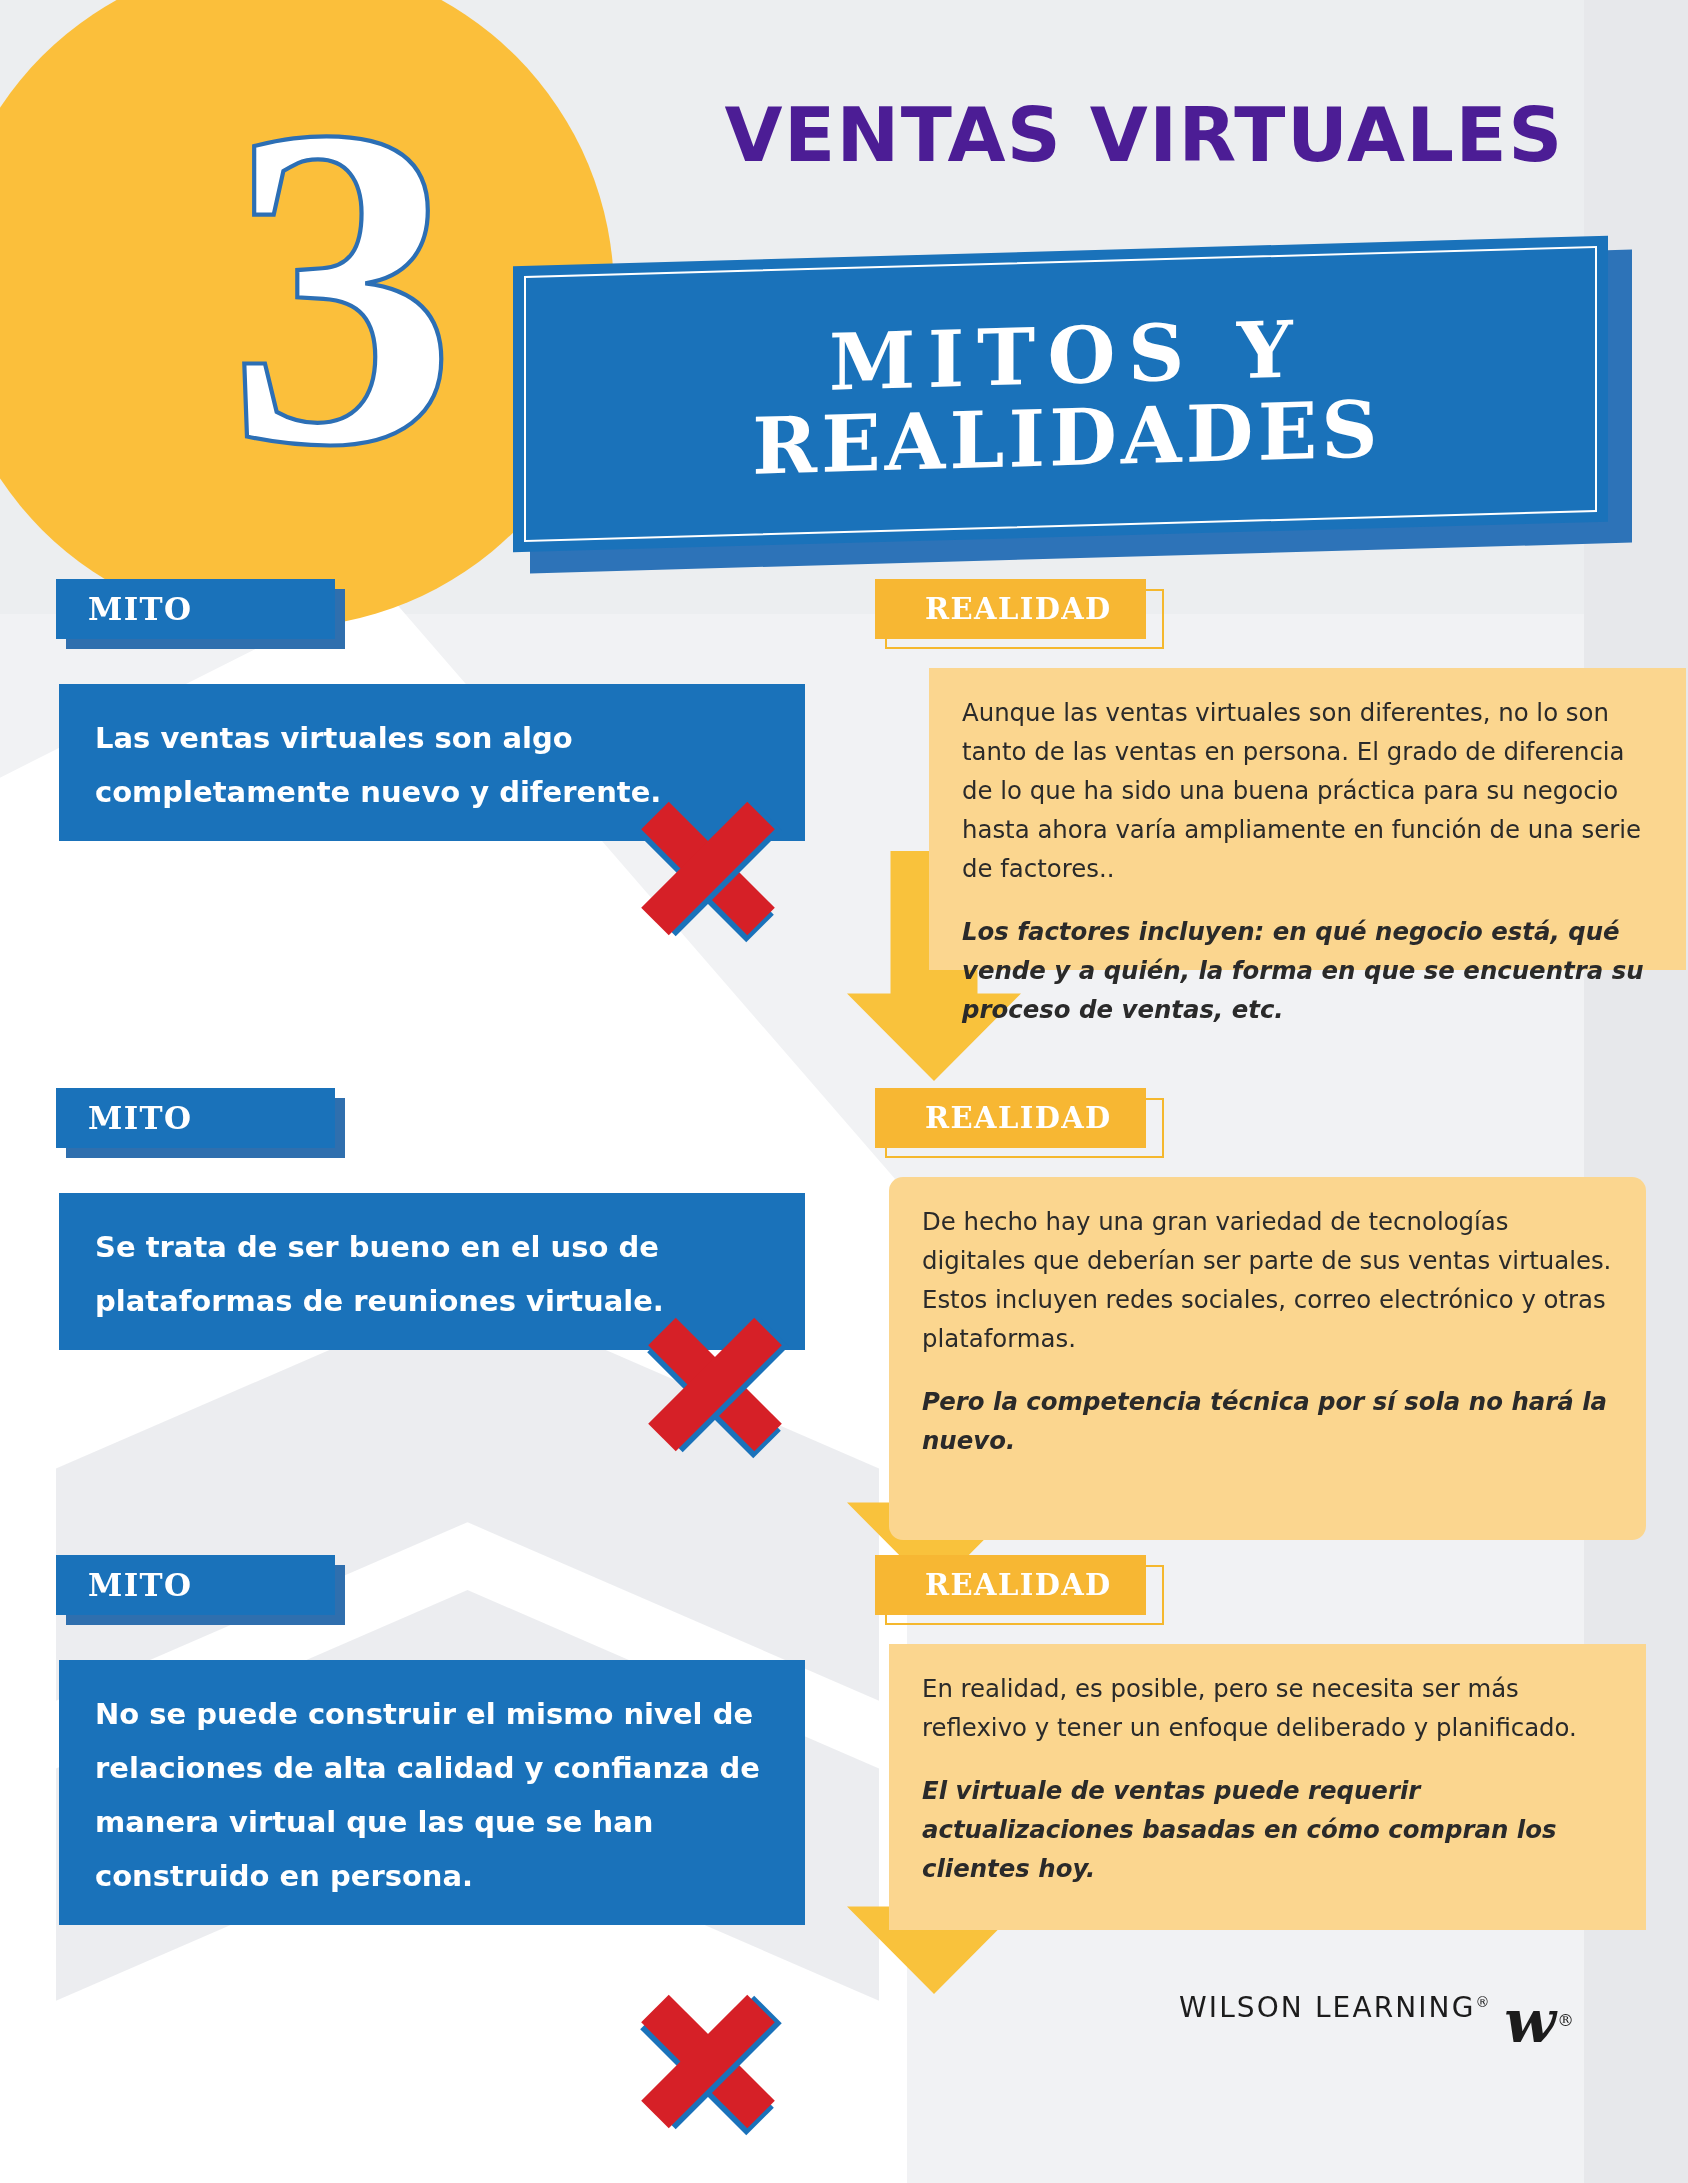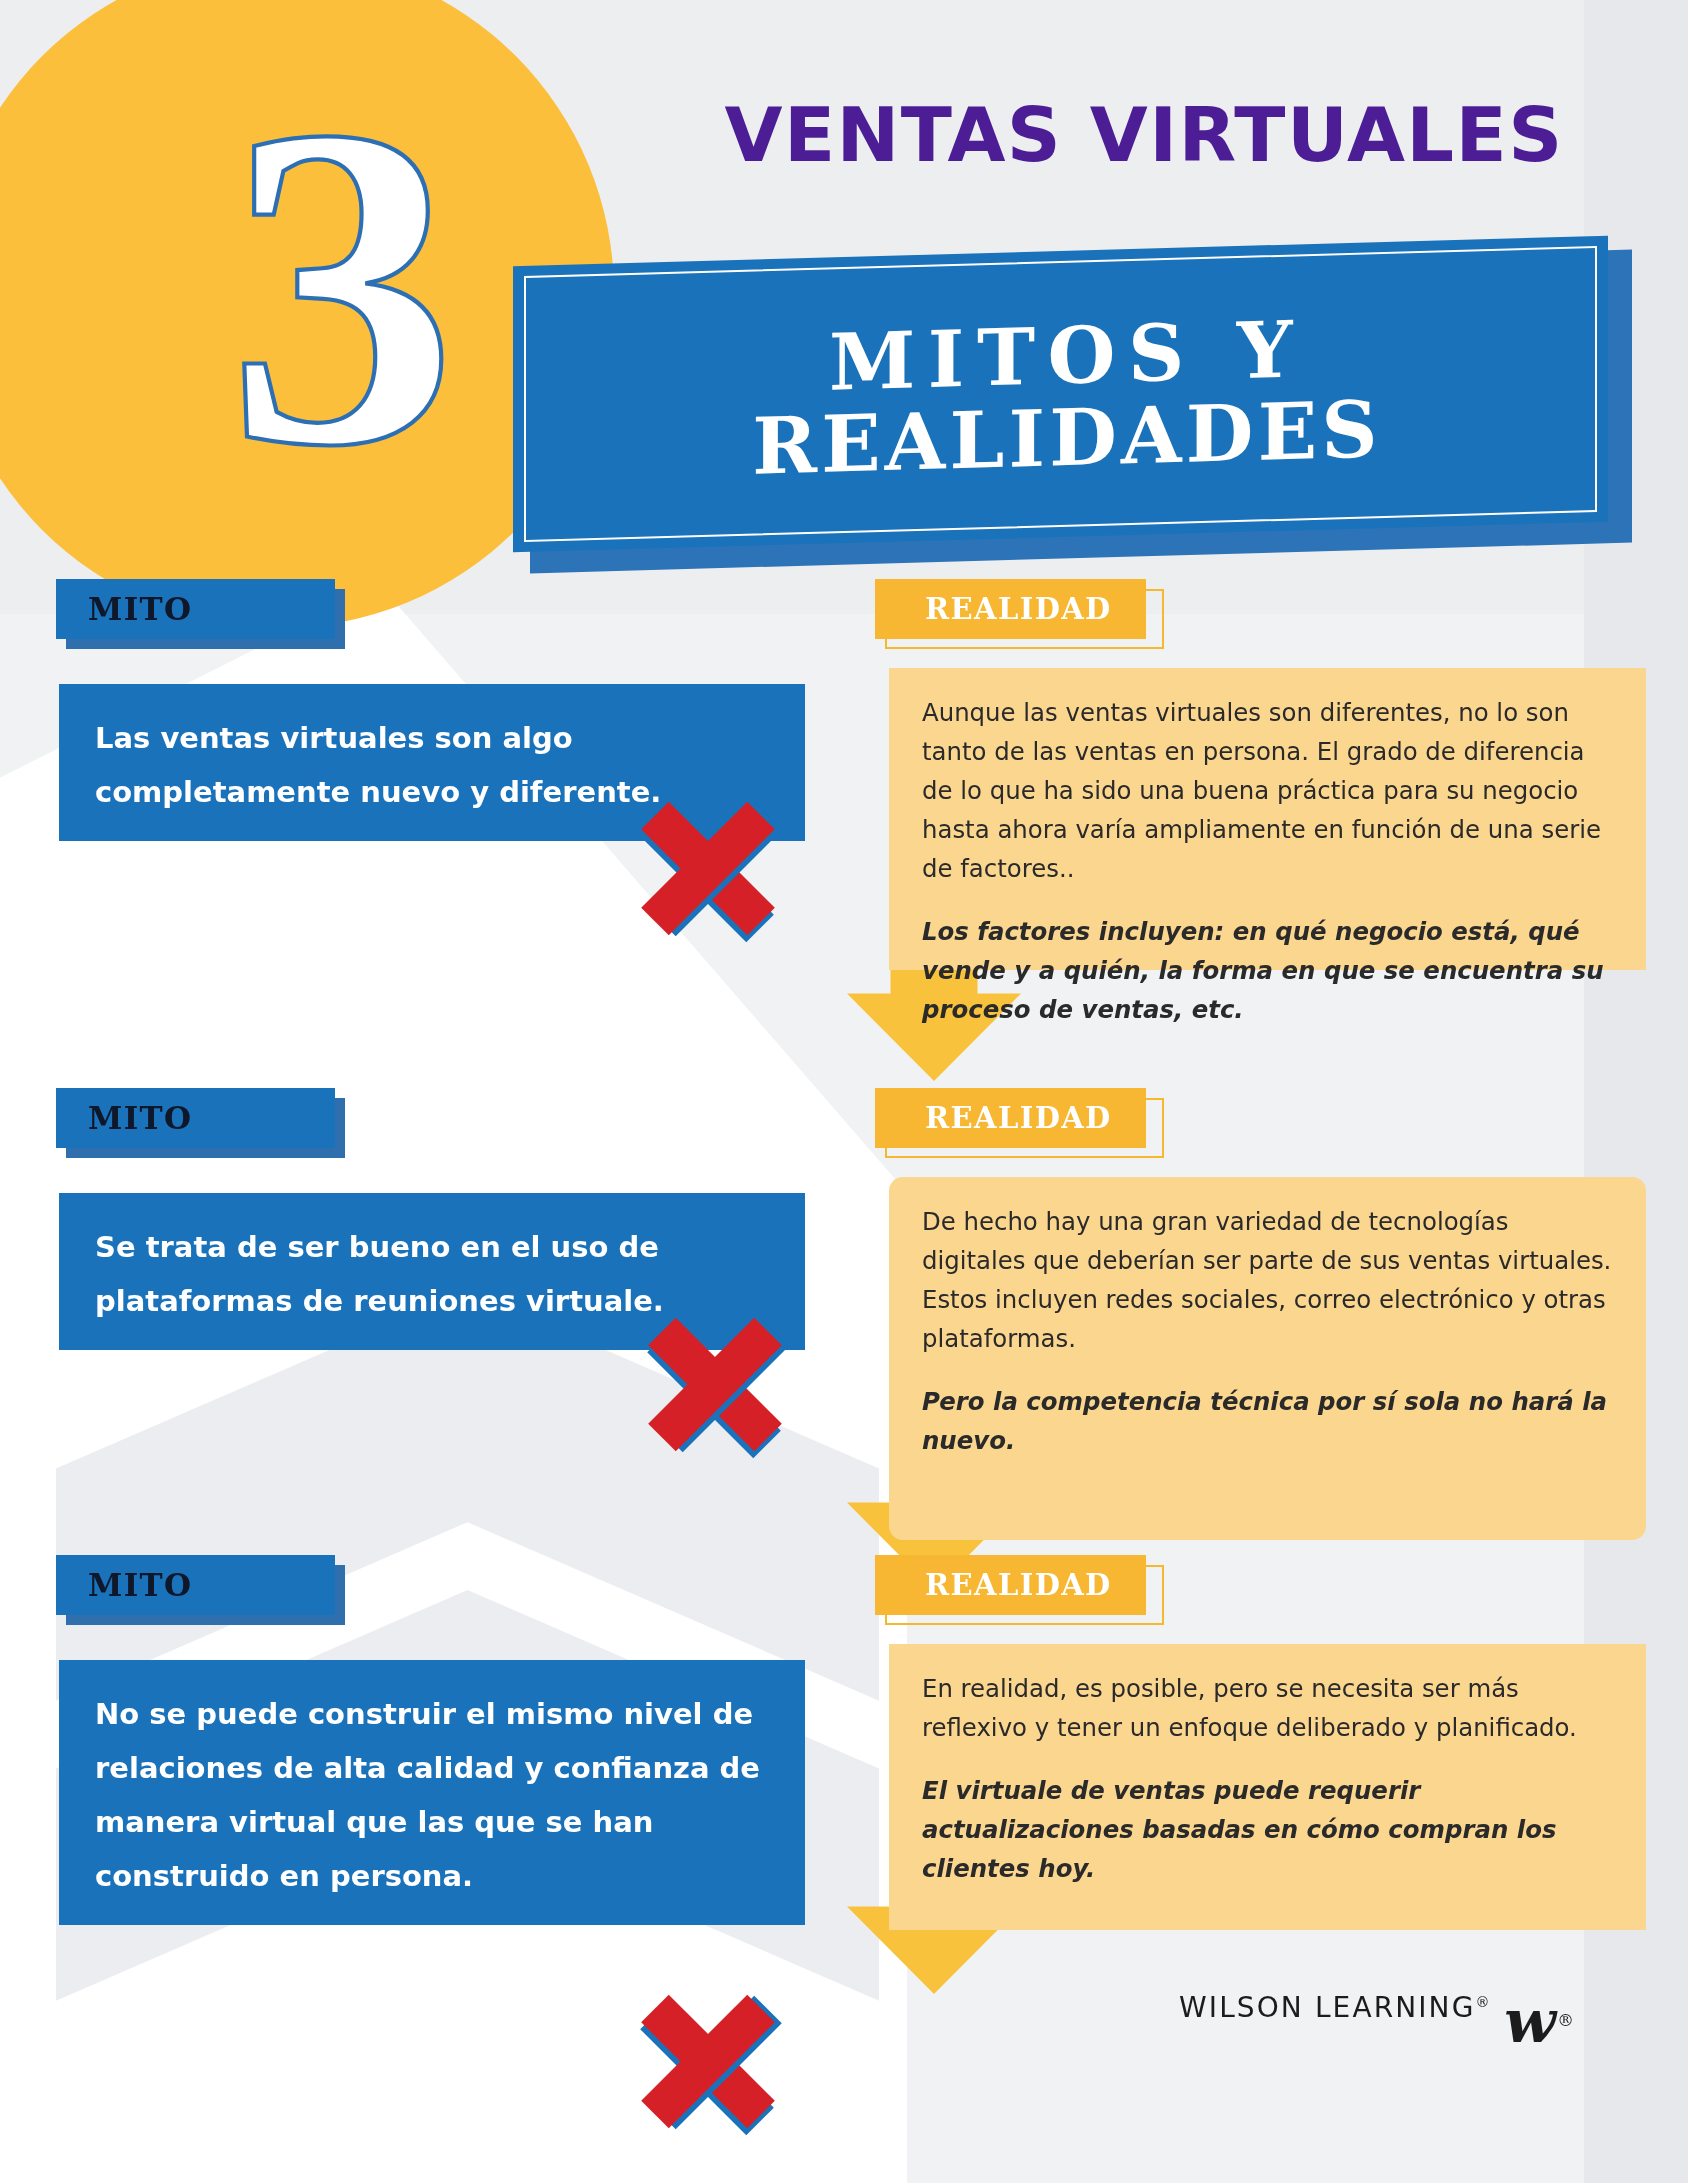--- a/index.html
+++ b/index.html
@@ -171,21 +171,21 @@
     left: 0; top: 0;
     width: 279px;
     height: 60px;
     background: #1a72ba;
     display: flex;
     align-items: center;
     padding-left: 32px;
     box-sizing: border-box;
   }
   .mito-tag span {
-    color: #0f172a;
+    color: #ffffff;
     font-family: "DejaVu Serif", serif;
     font-weight: 700;
     font-size: 31px;
     letter-spacing: 1.4px;
   }
   .mito-box {
     position: absolute;
     left: 59px;
     width: 746px;
     background: #1a72ba;
@@ -254,21 +254,21 @@
     padding: 25px 33px;
     box-sizing: border-box;
     font-family: "DejaVu Sans", sans-serif;
     font-size: 24.4px;
     line-height: 39px;
     color: #2a2a2a;
   }
   .real-box p { margin: 0 0 24px 0; }
   .real-box p:last-child { margin-bottom: 0; font-style: italic; }
   .real-box p.bold { font-weight: 700; }
-  .real-box-1 { top: 89px; height: 302px; }
+  .real-box-1 { top: 89px; height: 302px; margin-left: 40px; }
   .real-box-2 { top: 89px; height: 363px; border-radius: 14px; }
   .real-box-3 { top: 89px; height: 286px; }
 
   .down-arrow {
     position: absolute;
     width: 174px;
     height: 230px;
     background: #f9c23c;
     clip-path: polygon(25% 0%, 75% 0%, 75% 62%, 100% 62%, 50% 100%, 0% 62%, 25% 62%);
   }

